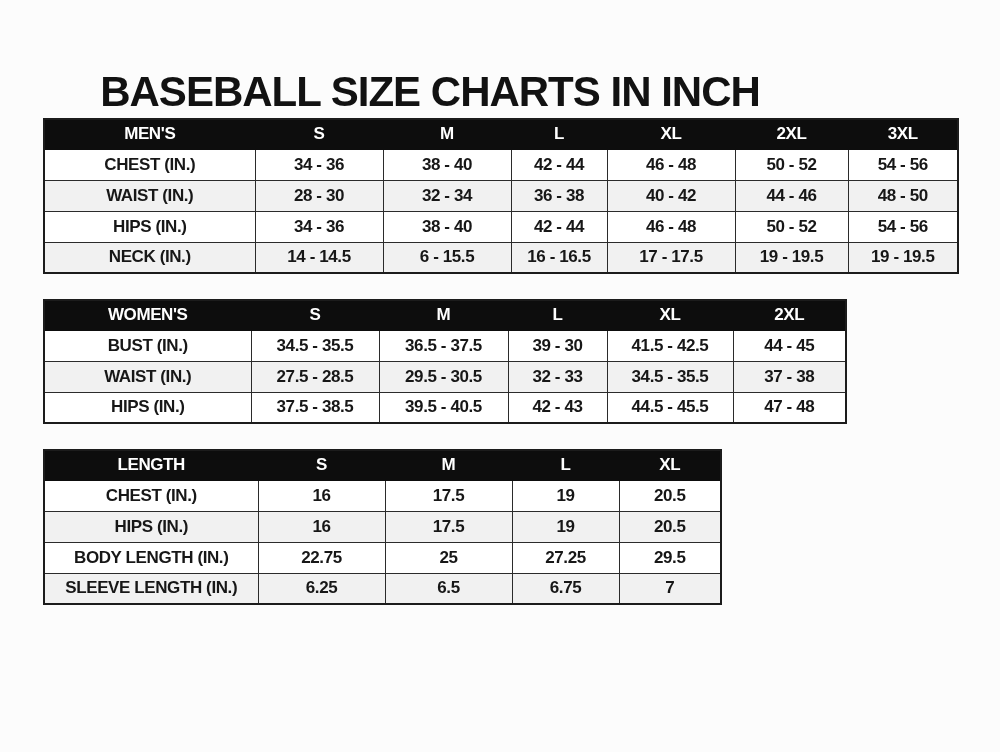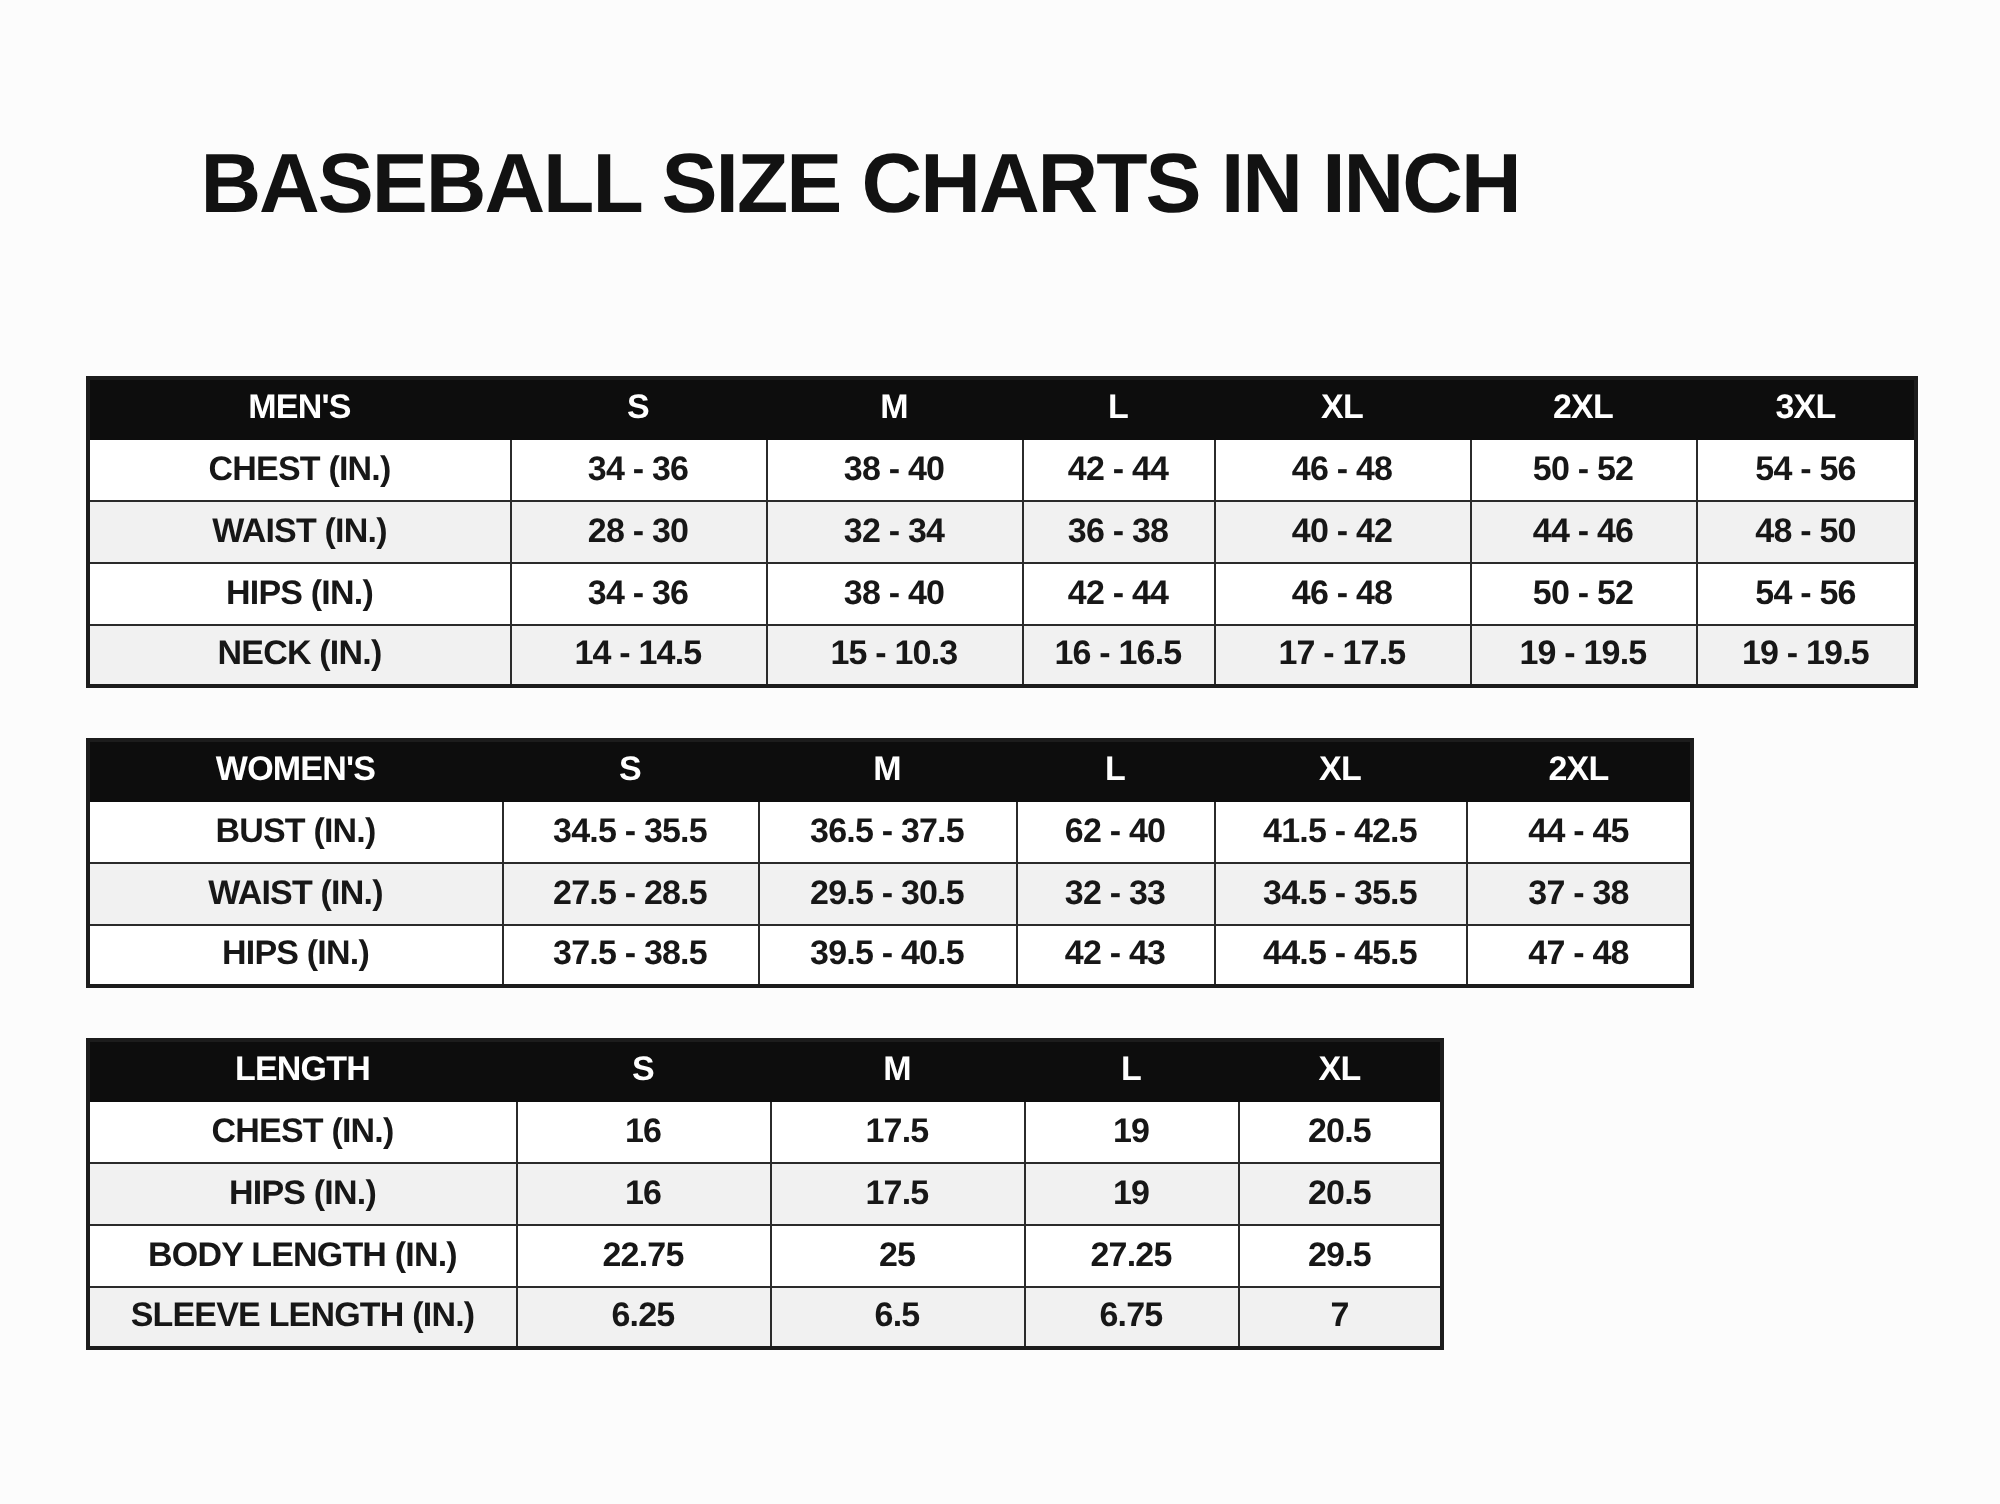--- a/index.html
+++ b/index.html
@@ -24,21 +24,20 @@
     padding-top: 66px;
     line-height: 52px;
     text-align: center;
     font-size: 42px;
     font-weight: 700;
     letter-spacing: -1px;
     color: #121212;
     white-space: nowrap;
   }
   .tables {
-    margin-top: 70px;
   }
   table.size-table {
     border-collapse: collapse;
     table-layout: fixed;
     border: 2px solid #1c1c1c;
     margin: 0 0 25px 0;
   }
   table.size-table th,
   table.size-table td {
     box-sizing: border-box;
@@ -119,21 +118,21 @@
             <td>34 - 36</td>
             <td>38 - 40</td>
             <td>42 - 44</td>
             <td>46 - 48</td>
             <td>50 - 52</td>
             <td>54 - 56</td>
           </tr>
           <tr>
             <td>NECK (IN.)</td>
             <td>14 - 14.5</td>
-            <td>15 - 10.3</td>
+            <td>6 - 15.5</td>
             <td>16 - 16.5</td>
             <td>17 - 17.5</td>
             <td>19 - 19.5</td>
             <td>19 - 19.5</td>
           </tr>
         </tbody>
       </table>
       <table class="size-table" style="width: 802px; border-radius: 11px;">
         <colgroup>
           <col style="width: 207px;">
@@ -151,21 +150,21 @@
             <th>L</th>
             <th>XL</th>
             <th>2XL</th>
           </tr>
         </thead>
         <tbody>
           <tr>
             <td>BUST (IN.)</td>
             <td>34.5 - 35.5</td>
             <td>36.5 - 37.5</td>
-            <td>62 - 40</td>
+            <td>39 - 30</td>
             <td>41.5 - 42.5</td>
             <td>44 - 45</td>
           </tr>
           <tr>
             <td>WAIST (IN.)</td>
             <td>27.5 - 28.5</td>
             <td>29.5 - 30.5</td>
             <td>32 - 33</td>
             <td>34.5 - 35.5</td>
             <td>37 - 38</td>

